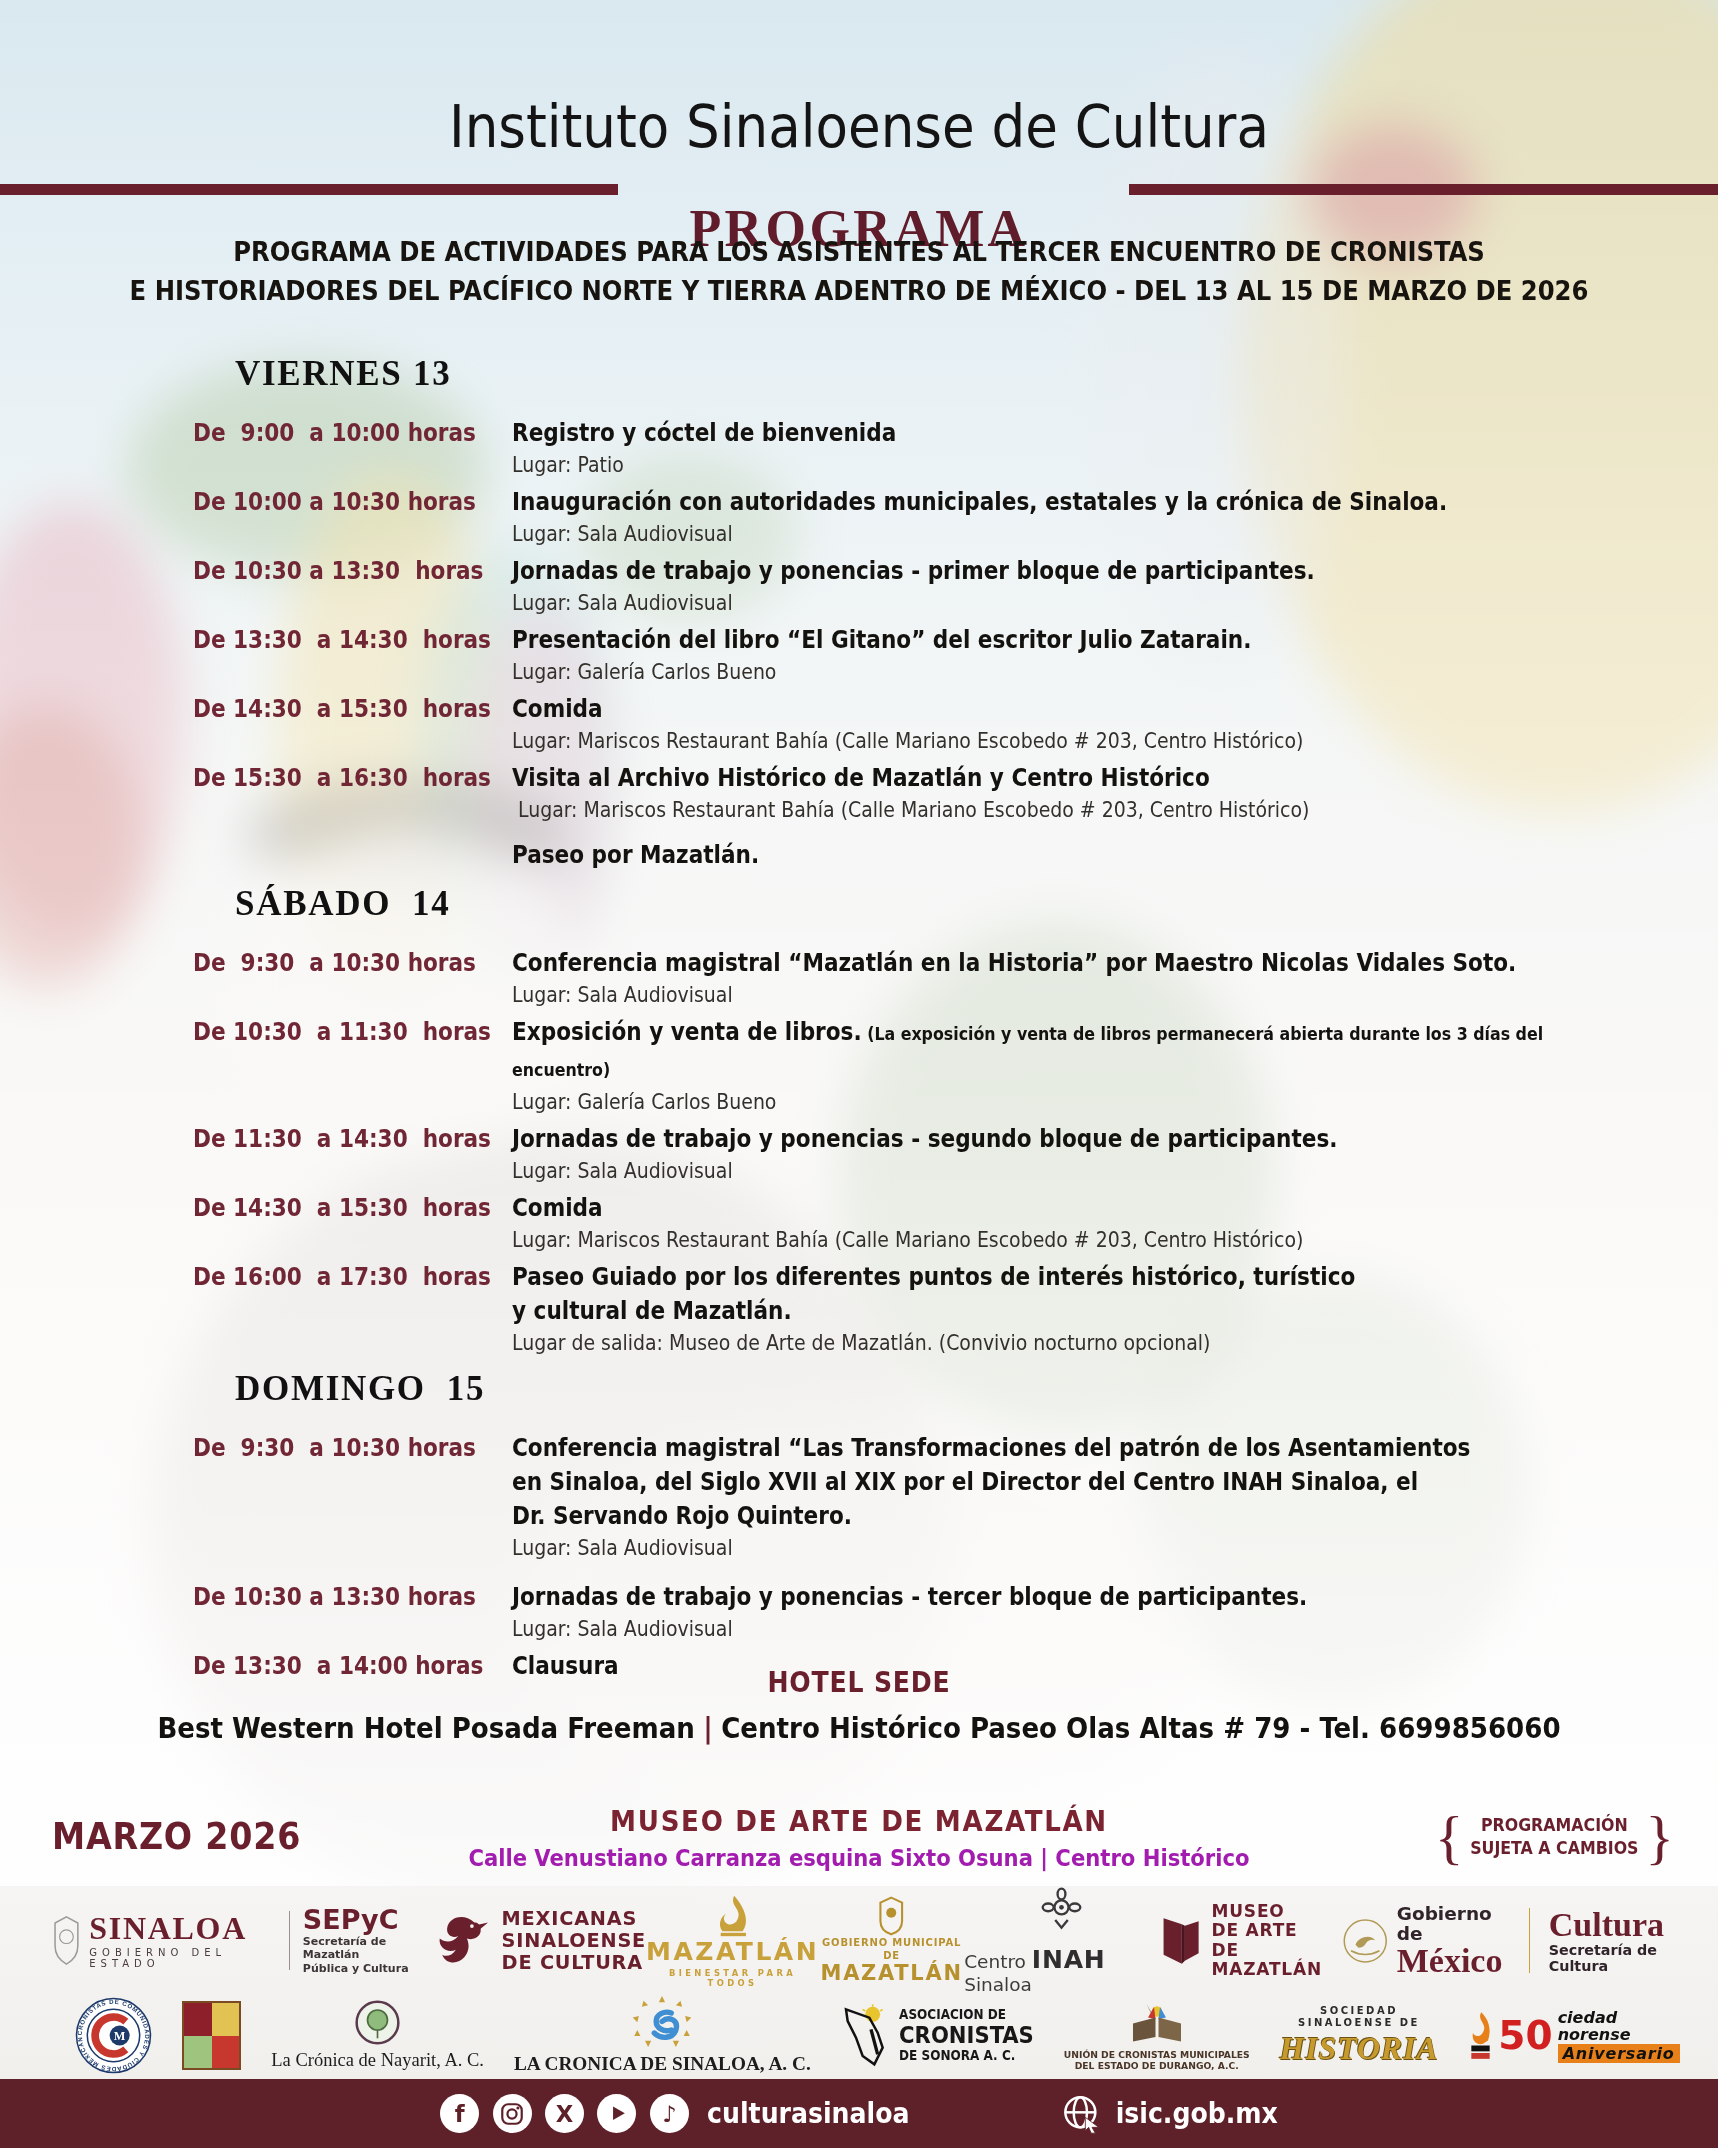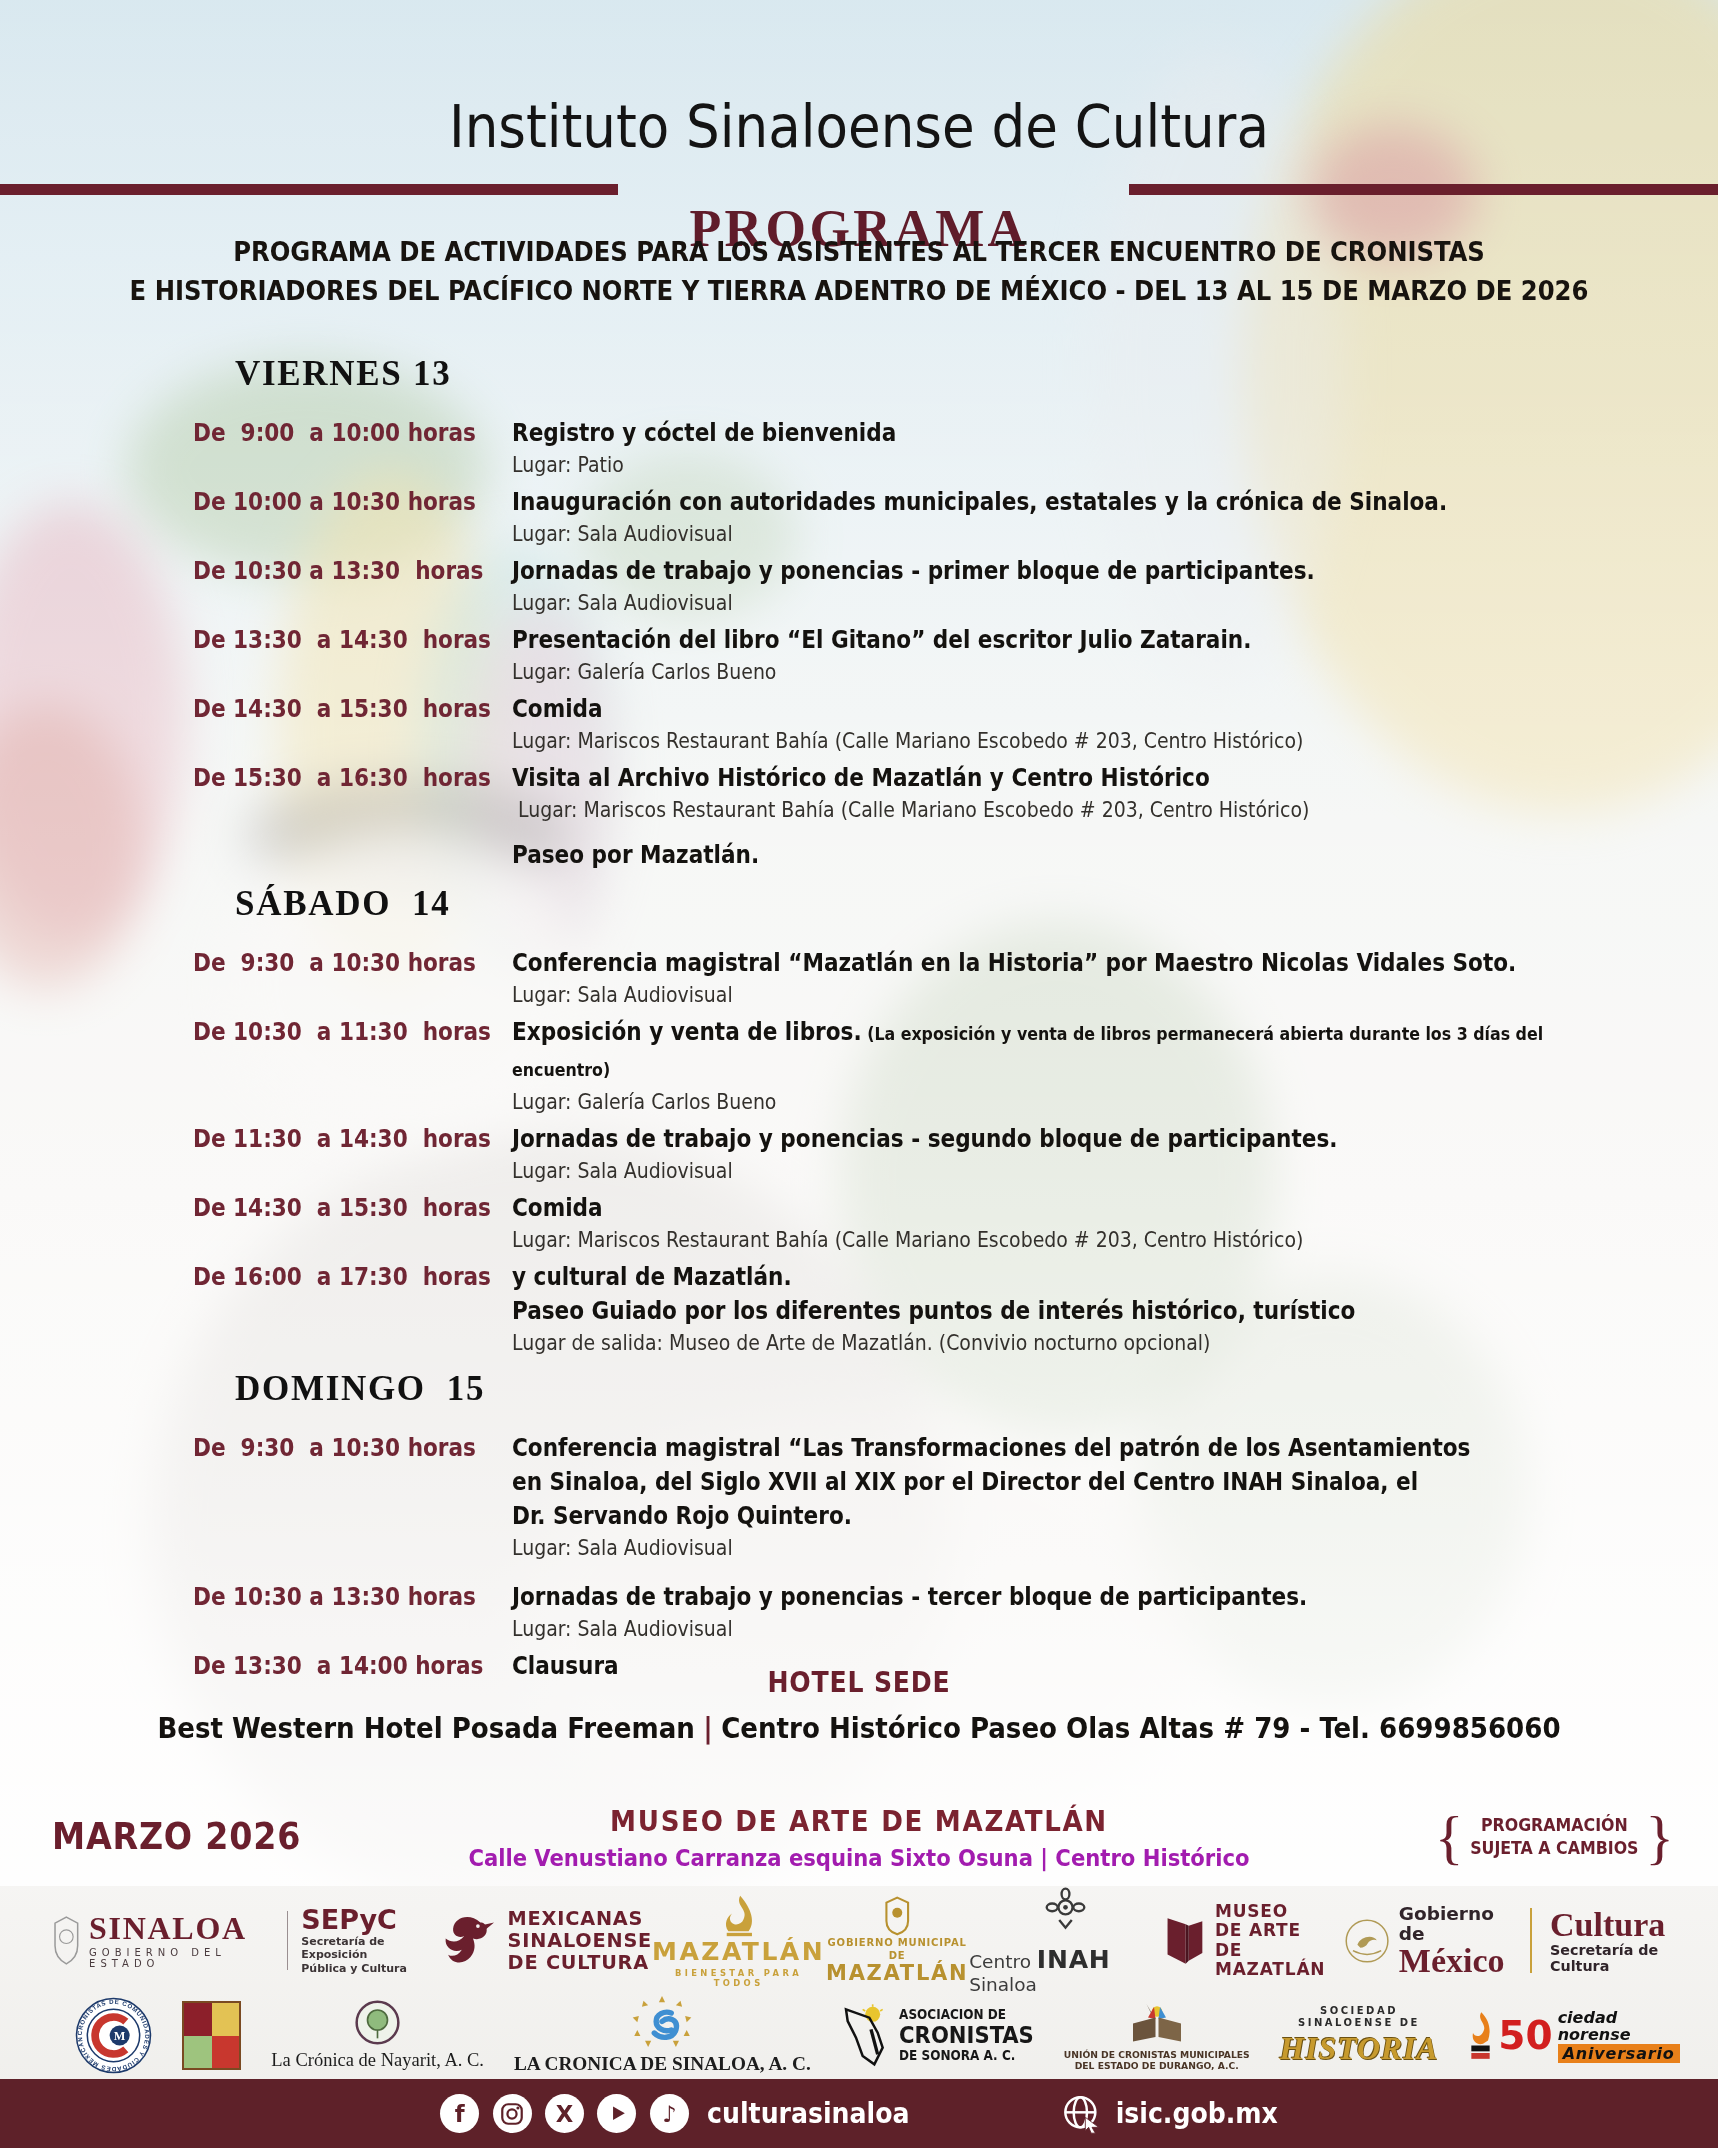--- a/index.html
+++ b/index.html
@@ -261,22 +261,22 @@
     <div class="srow">
       <div class="time">De 14:30  a 15:30  horas</div>
       <div class="desc">
         <div class="etitle">Comida</div>
         <div class="place">Lugar: Mariscos Restaurant Bahía (Calle Mariano Escobedo # 203, Centro Histórico)</div>
       </div>
     </div>
     <div class="srow">
       <div class="time">De 16:00  a 17:30  horas</div>
       <div class="desc">
+        <div class="etitle">Paseo Guiado por los diferentes puntos de interés histórico, turístico</div>
         <div class="etitle">y cultural de Mazatlán.</div>
-        <div class="etitle">Paseo Guiado por los diferentes puntos de interés histórico, turístico</div>
         <div class="place">Lugar de salida: Museo de Arte de Mazatlán. (Convivio nocturno opcional)</div>
       </div>
     </div>
 
     <h3 class="day">DOMINGO  15</h3>
 
     <div class="srow row-d1">
       <div class="time">De  9:30  a 10:30 horas</div>
       <div class="desc">
         <div class="etitle">Conferencia magistral “Las Transformaciones del patrón de los Asentamientos</div>
@@ -332,21 +332,21 @@
         <div>
           <div class="l-sinaloa-word">SINALOA</div>
           <div class="l-sinaloa-sub">GOBIERNO DEL ESTADO</div>
         </div>
       </div>
 
       <div class="logo">
         <div class="l-divider"></div>
         <div>
           <div class="l-sepyc-word">SEPyC</div>
-          <div class="l-sepyc-sub">Secretaría de Exposición</div>
+          <div class="l-sepyc-sub">Secretaría de Mazatlán</div>
           <div class="l-sepyc-sub">Pública y Cultura</div>
         </div>
       </div>
 
       <div class="logo">
         <svg width="62" height="62" viewBox="0 0 100 100">
           <path d="M70 20 C52 4 28 12 26 30 C25 42 36 46 44 42 C34 54 22 52 14 46 C12 62 28 70 40 64 C34 74 24 76 18 72 C24 88 44 88 54 76 C62 66 62 56 58 46 C70 50 82 42 80 30 C79 23 75 20 70 20 Z" fill="#6a1f2d"></path>
           <circle cx="66" cy="26" r="3" fill="#f4f3f1"></circle>
           <path d="M74 24 L92 20 L78 32 Z" fill="#6a1f2d"></path>
         </svg>

